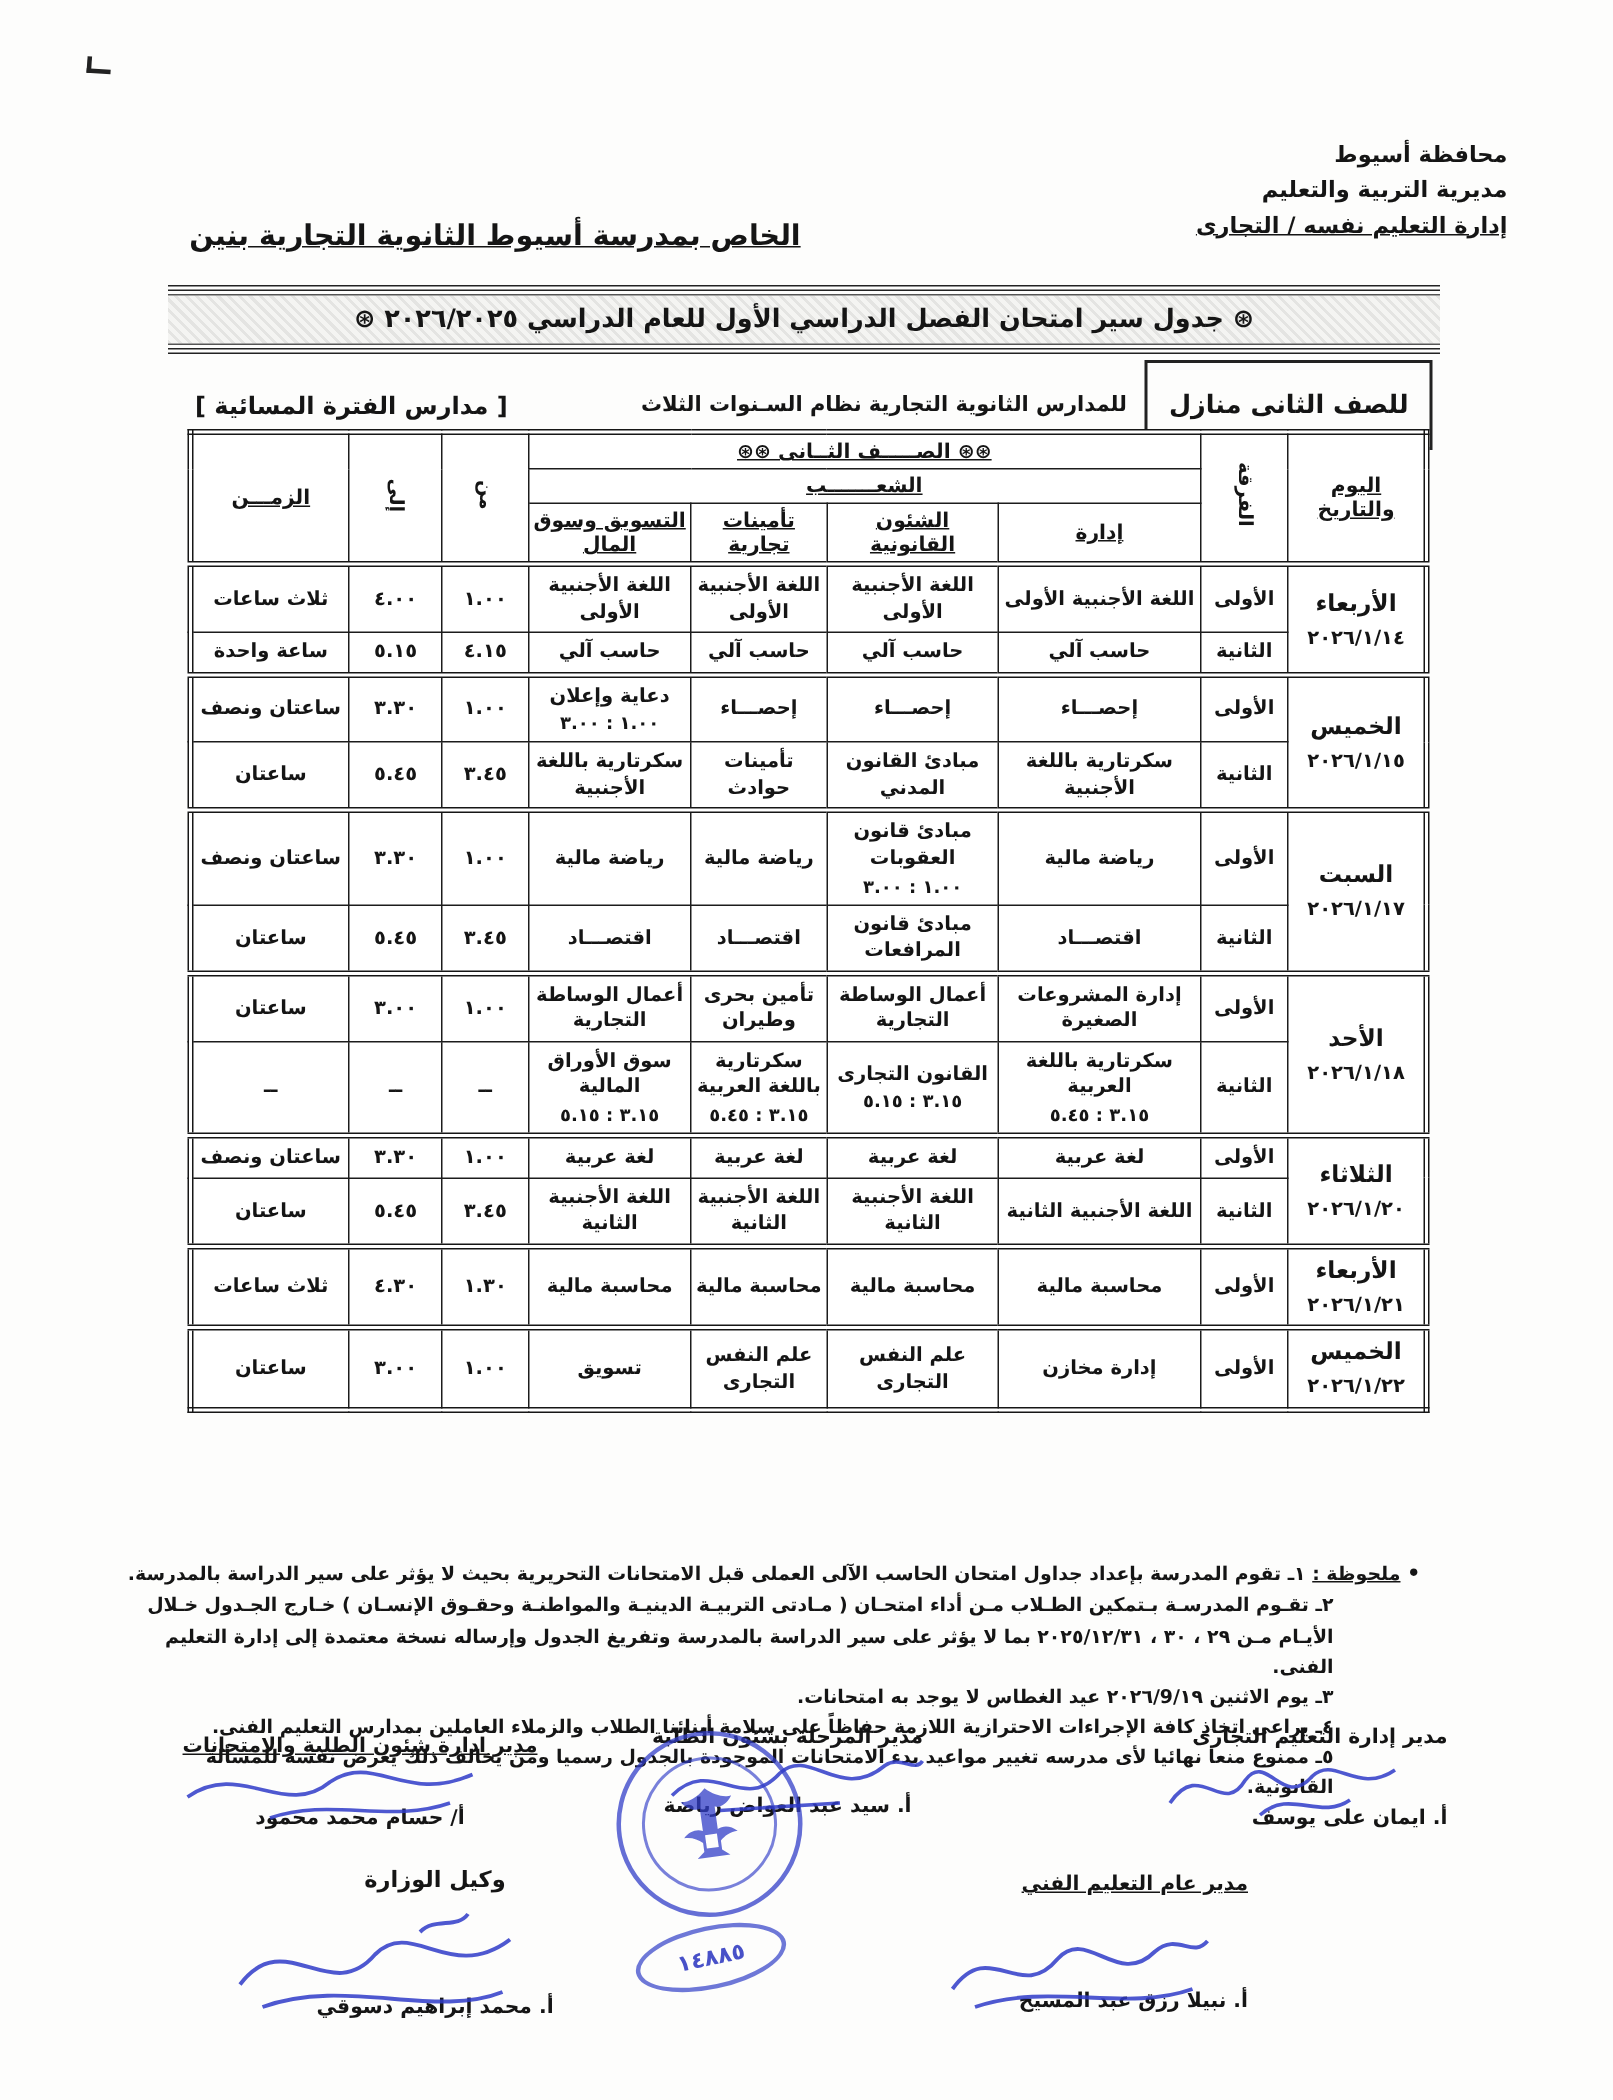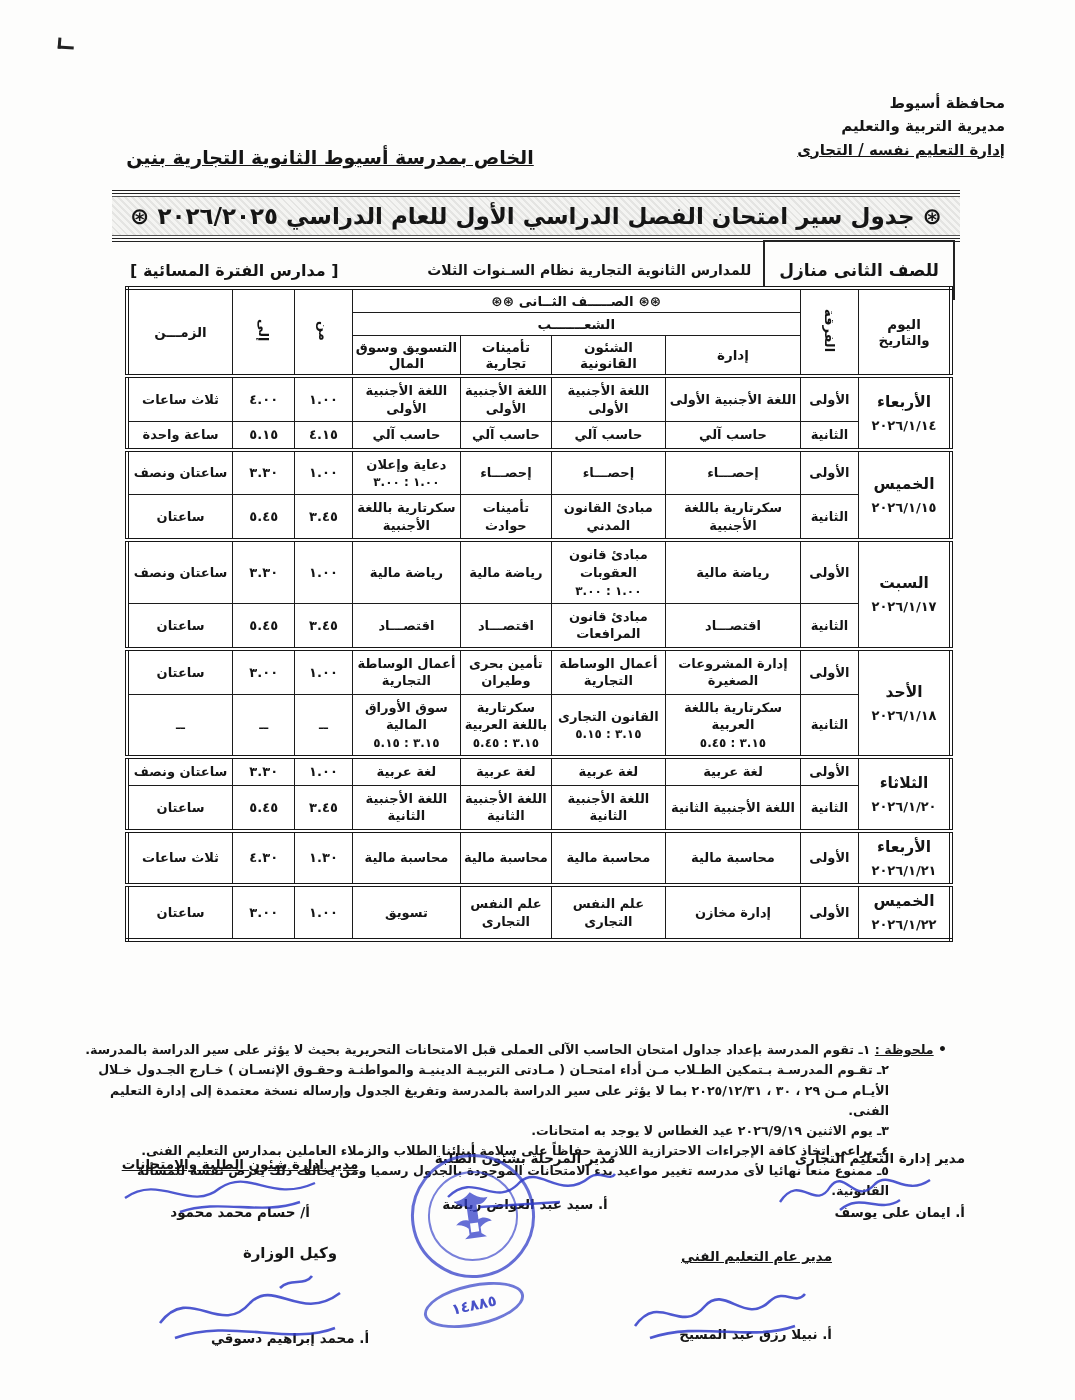--- a/index.html
+++ b/index.html
@@ -17,34 +17,34 @@
   .hdr-right{position:absolute;top:92px;right:70px;width:330px;text-align:right;
     font-weight:bold;font-size:15px;line-height:1.55;}
   .hdr-right .u{text-decoration:underline;}
   .school-line{position:absolute;top:146px;right:535px;width:420px;text-align:center;
     font-weight:bold;font-size:19px;text-decoration:underline;white-space:nowrap;}
   .title-band{position:absolute;top:190px;right:115px;left:112px;
     border-top:4px double #222;border-bottom:4px double #222;padding:2px 0;}
   .title-band .inner{
     background:repeating-linear-gradient(45deg,#e4e4e2 0 2px,#f4f4f2 2px 5px);
     border-top:1px solid #555;border-bottom:1px solid #555;
-    text-align:center;font-weight:bold;font-size:23px;padding:6px 4px;}
+    text-align:center;font-weight:bold;font-size:17px;padding:6px 4px;}
   .subtitle-row{position:absolute;top:240px;right:120px;left:130px;
     display:flex;align-items:center;justify-content:space-between;}
   .subtitle-right{display:flex;align-items:center;gap:12px;}
   .grade-box{border:2.5px solid #222;padding:18px 14px;font-weight:bold;font-size:17px;white-space:nowrap;}
   .system-text{font-weight:bold;font-size:14px;white-space:nowrap;}
   .evening-label{font-weight:bold;font-size:16px;white-space:nowrap;letter-spacing:1px;}
   
   .tbl-wrap{position:absolute;top:286px;right:122px;}
   table.sched{border-collapse:collapse;table-layout:fixed;width:828px;
     border:4px double #161616;background:#fff;}
   .sched th,.sched td{border:1px solid #1c1c1c;text-align:center;vertical-align:middle;
     font-weight:bold;padding:4px 2px;}
-  .sched thead th{font-size:13.5px;padding:3px 2px;}
+  .sched thead th{font-size:13.5px;padding:3px 2px;text-decoration:underline;}
   .sched thead{border-bottom:2px solid #161616;}
   .band{letter-spacing:1px;}
   .v{writing-mode:vertical-rl;display:inline-block;font-size:13px;line-height:1;
      letter-spacing:2px;padding:4px 0;}
   .sched td{font-size:13px;line-height:1.35;}
   .day-cell .day{font-size:15.5px;}
   .day-cell .date{font-size:13px;margin-top:4px;}
   .sub-time{font-size:12px;margin-top:1px;}
   tr.group-start td{border-top:4px double #161616;}
   .num{font-size:13.5px;}

